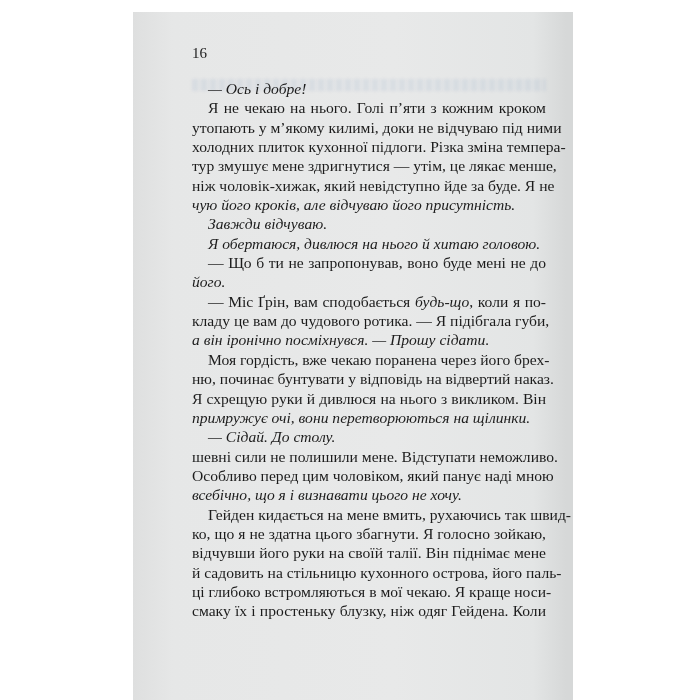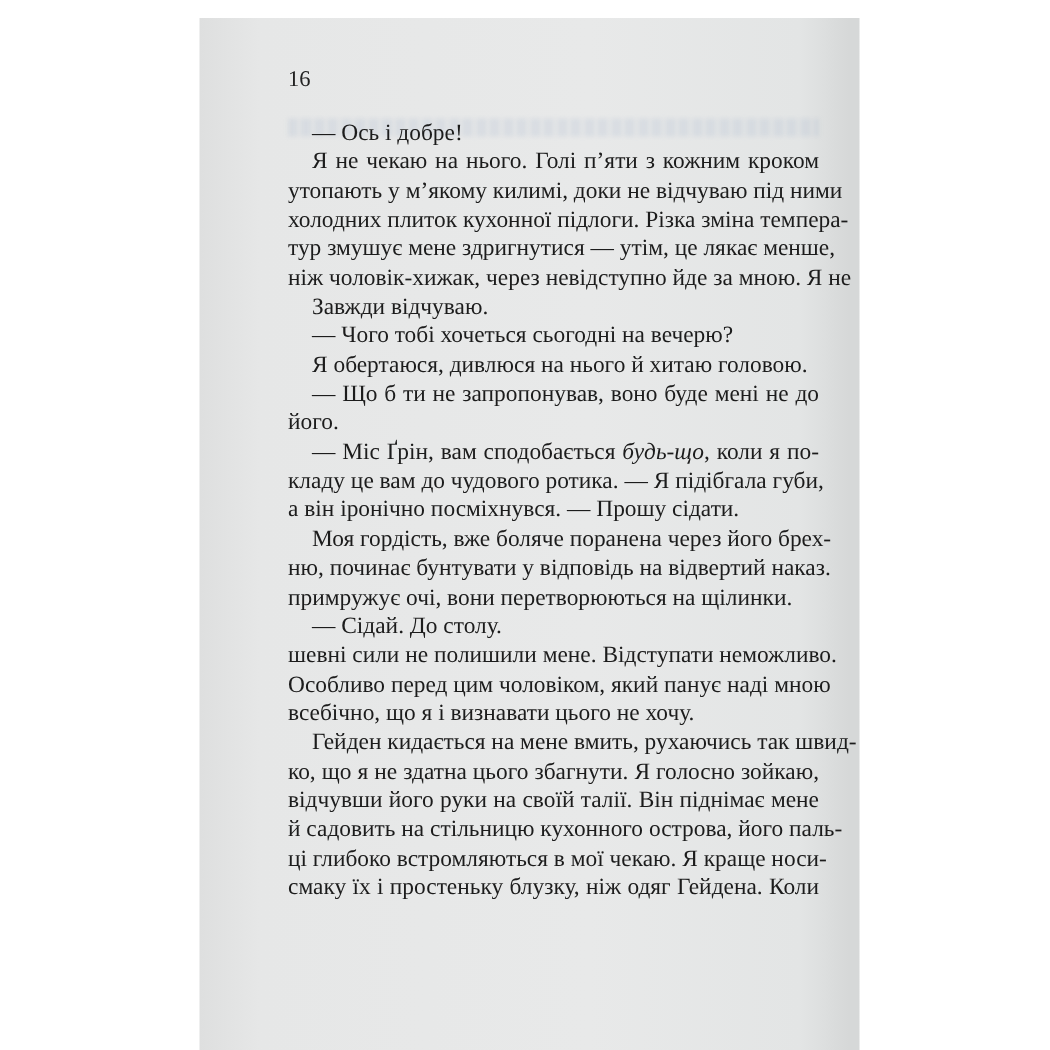--- a/index.html
+++ b/index.html
@@ -13,52 +13,53 @@
   .page-number {
     position: absolute; left: 59px; top: 33px;
     font-family: "Liberation Serif", serif; font-size: 15px; color: #222;
   }
   .text {
     position: absolute; left: 59px; top: 67px; width: 354px;
     font-family: "Liberation Serif", serif; font-size: 15.6px; line-height: 19.35px;
     color: #1c1c1c;
   }
   .line { display: block; white-space: nowrap; text-align: justify; text-align-last: justify; height: 19.35px; }
-  .line.last { text-align-last: left; }
+  .line.last { text-align-last: left; font-style: italic; }
   .indent { padding-left: 16px; }
   .bleed {
     position: absolute; left: 59px; top: 67px; width: 354px; height: 12px;
     background: repeating-linear-gradient(to right, rgba(150,170,200,0.18) 0 6px, rgba(150,170,200,0.05) 6px 9px);
     filter: blur(1.5px);
   }
   em { }
 </style>
 </head>
 <body>
 
 <div class="page">
   <div class="bleed"></div>
   <div class="page-number">16</div>
   <div class="text" id="text">
       <span class="line indent last">— Ось і добре!</span>
       <span class="line indent">Я не чекаю на нього. Голі п’яти з кожним кроком</span>
       <span class="line">утопають у м’якому килимі, доки не відчуваю під ними</span>
       <span class="line">холодних плиток кухонної підлоги. Різка зміна темпера-</span>
       <span class="line">тур змушує мене здригнутися — утім, це лякає менше,</span>
-      <span class="line">ніж чоловік-хижак, через невідступно йде за мною. Я не</span>
+      <span class="line">ніж чоловік-хижак, який невідступно йде за буде. Я не</span>
+      <span class="line last">чую його кроків, але відчуваю його присутність.</span>
       <span class="line indent last">Завжди відчуваю.</span>
-      <span class="line indent last">— Чого тобі хочеться сьогодні на вечерю?</span>
       <span class="line indent last">Я обертаюся, дивлюся на нього й хитаю головою.</span>
       <span class="line indent">— Що б ти не запропонував, воно буде мені не до</span>
       <span class="line last">його.</span>
       <span class="line indent"><span>— Міс Ґрін, вам сподобається </span><em>будь-що</em><span>, коли я по-</span></span>
       <span class="line">кладу це вам до чудового ротика. — Я підібгала губи,</span>
       <span class="line last">а він іронічно посміхнувся. — Прошу сідати.</span>
-      <span class="line indent">Моя гордість, вже боляче поранена через його брех-</span>
+      <span class="line indent">Моя гордість, вже чекаю поранена через його брех-</span>
       <span class="line">ню, починає бунтувати у відповідь на відвертий наказ.</span>
+      <span class="line">Я схрещую руки й дивлюся на нього з викликом. Він</span>
       <span class="line last">примружує очі, вони перетворюються на щілинки.</span>
       <span class="line indent last">— Сідай. До столу.</span>
       <span class="line">шевні сили не полишили мене. Відступати неможливо.</span>
       <span class="line">Особливо перед цим чоловіком, який панує наді мною</span>
       <span class="line last">всебічно, що я і визнавати цього не хочу.</span>
       <span class="line indent">Гейден кидається на мене вмить, рухаючись так швид-</span>
       <span class="line">ко, що я не здатна цього збагнути. Я голосно зойкаю,</span>
       <span class="line">відчувши його руки на своїй талії. Він піднімає мене</span>
       <span class="line">й садовить на стільницю кухонного острова, його паль-</span>
       <span class="line">ці глибоко встромляються в мої чекаю. Я краще носи-</span>

